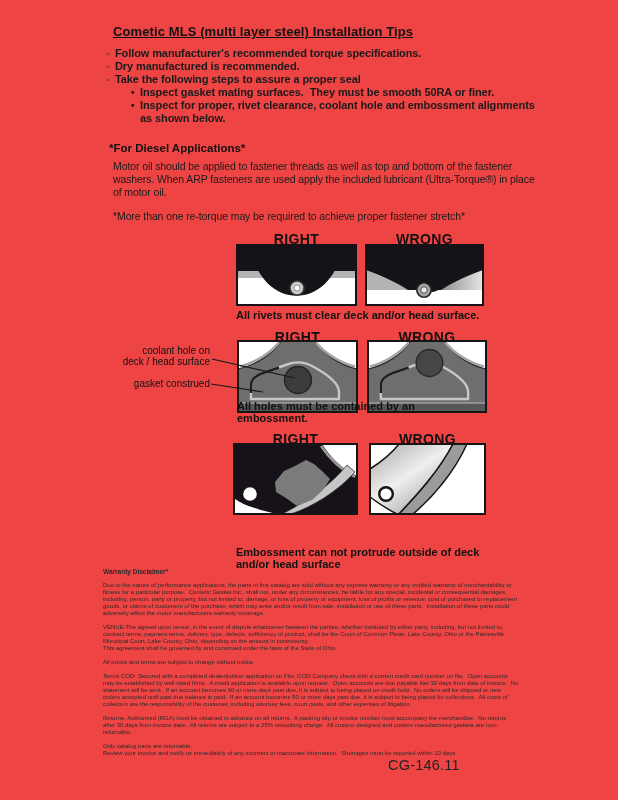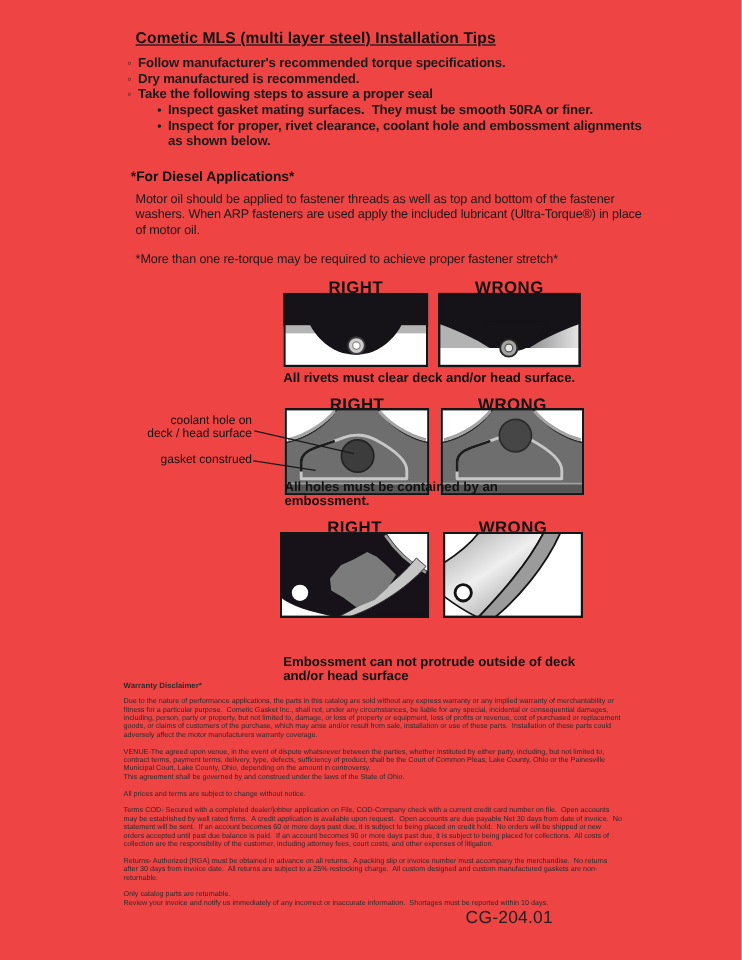--- a/index.html
+++ b/index.html
@@ -167,15 +167,15 @@
     <p class="legal-para">Due to the nature of performance applications, the parts in this catalog are sold without any express warranty or any implied warranty of merchantability or fitness for a particular purpose.  Cometic Gasket Inc., shall not, under any circumstances, be liable for any special, incidental or consequential damages, including, person, party or property, but not limited to, damage, or loss of property or equipment, loss of profits or revenue, cost of purchased or replacement goods, or claims of customers of the purchase, which may arise and/or result from sale, installation or use of these parts.  Installation of these parts could adversely affect the motor manufacturers warranty coverage.</p>
     <p class="legal-para">VENUE-The agreed upon venue, in the event of dispute whatsoever between the parties, whether instituted by either party, including, but not limited to, contract terms, payment terms, delivery, type, defects, sufficiency of product, shall be the Court of Common Pleas, Lake County, Ohio or the Painesville Municipal Court, Lake County, Ohio, depending on the amount in controversy.
 This agreement shall be governed by and construed under the laws of the State of Ohio.</p>
     <p class="legal-para">All prices and terms are subject to change without notice.</p>
     <p class="legal-para">Terms COD- Secured with a completed dealer/jobber application on File, COD-Company check with a current credit card number on file.  Open accounts may be established by well rated firms.  A credit application is available upon request.  Open accounts are due payable Net 30 days from date of invoice.  No statement will be sent.  If an account becomes 60 or more days past due, it is subject to being placed on credit hold.  No orders will be shipped or new orders accepted until past due balance is paid.  If an account becomes 90 or more days past due, it is subject to being placed for collections.  All costs of collection are the responsibility of the customer, including attorney fees, court costs, and other expenses of litigation.</p>
     <p class="legal-para">Returns- Authorized (RGA) must be obtained in advance on all returns.  A packing slip or invoice number must accompany the merchandise.  No returns after 30 days from invoice date.  All returns are subject to a 25% restocking charge.  All custom designed and custom manufactured gaskets are non-returnable.</p>
     <p class="legal-para">Only catalog parts are returnable.
 Review your invoice and notify us immediately of any incorrect or inaccurate information.  Shortages must be reported within 10 days.</p>
   </div>
 
-  <div class="footer-code">CG-204.01</div>
+  <div class="footer-code">CG-146.11</div>
 
 </div>
 
 </body></html>

